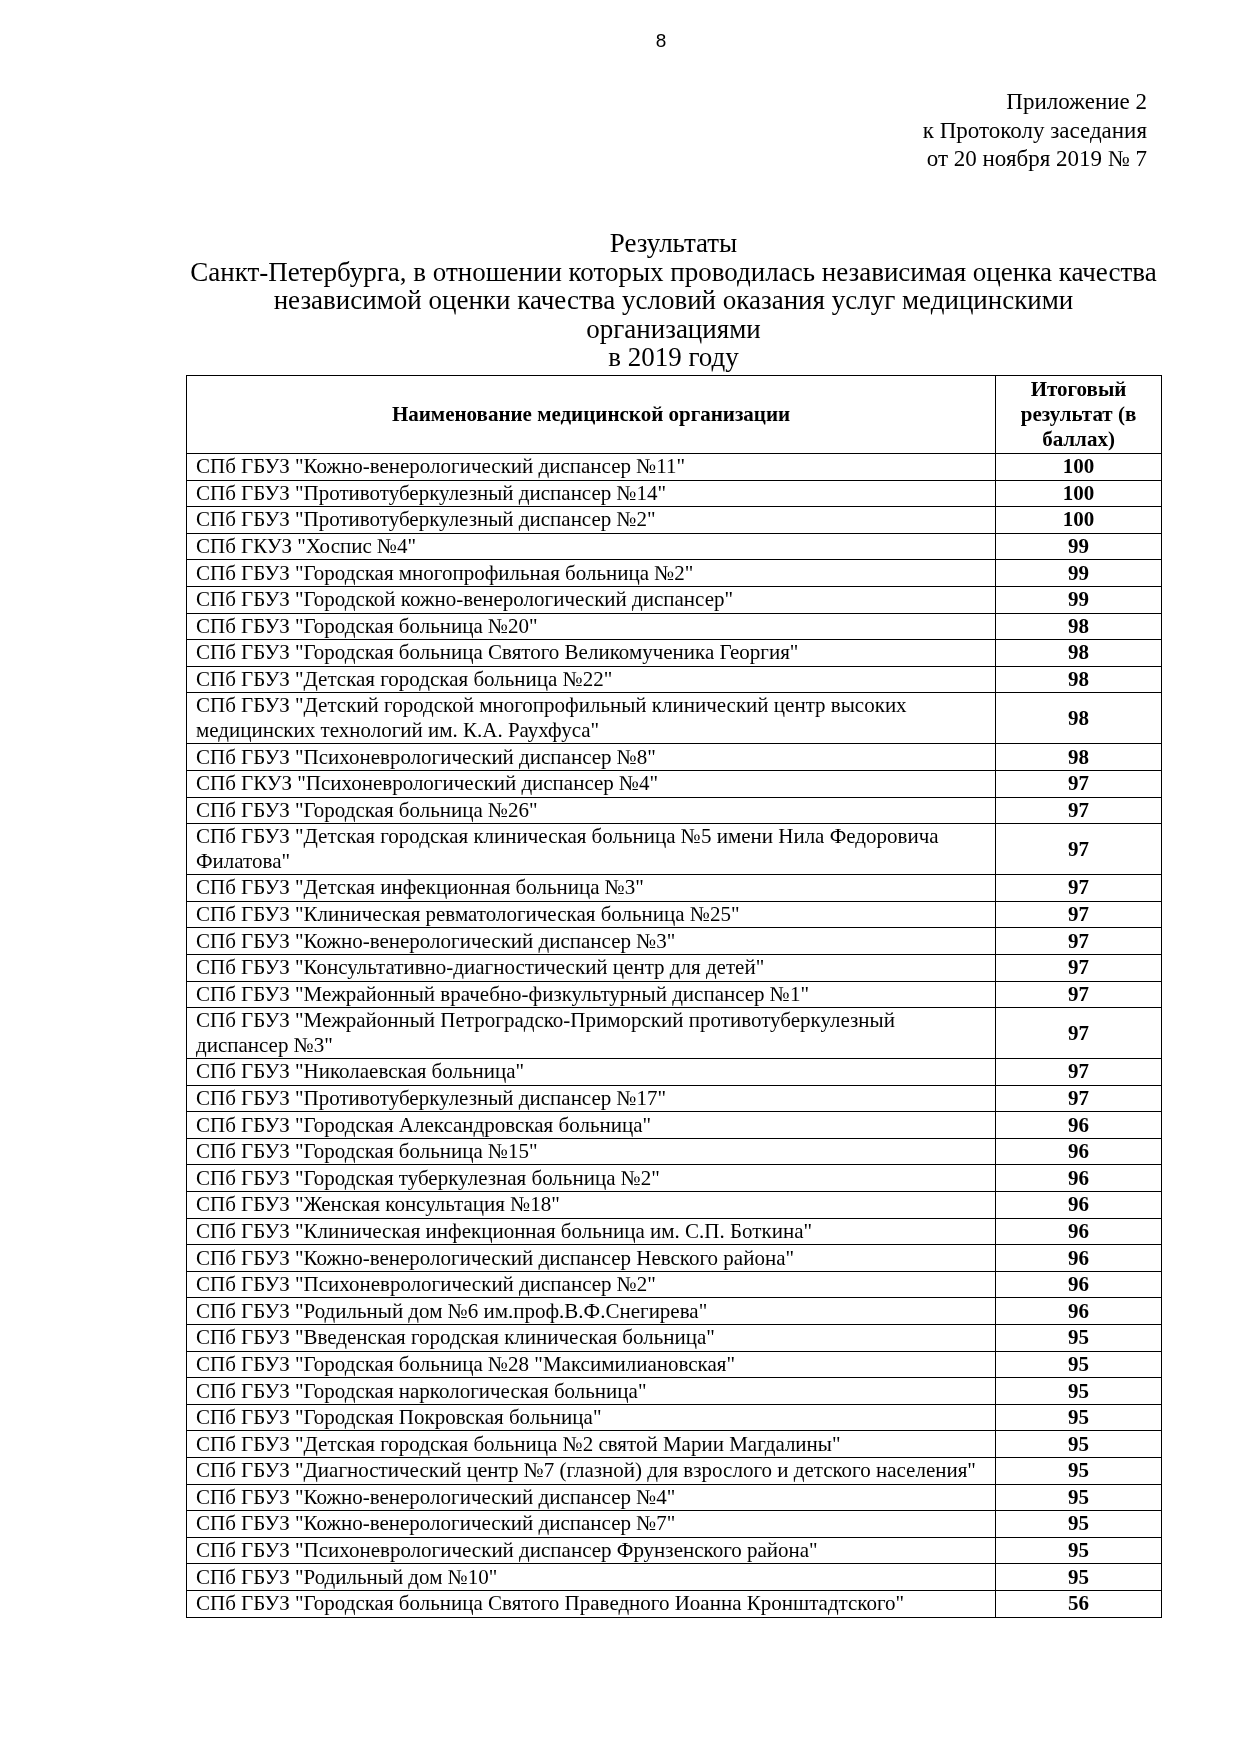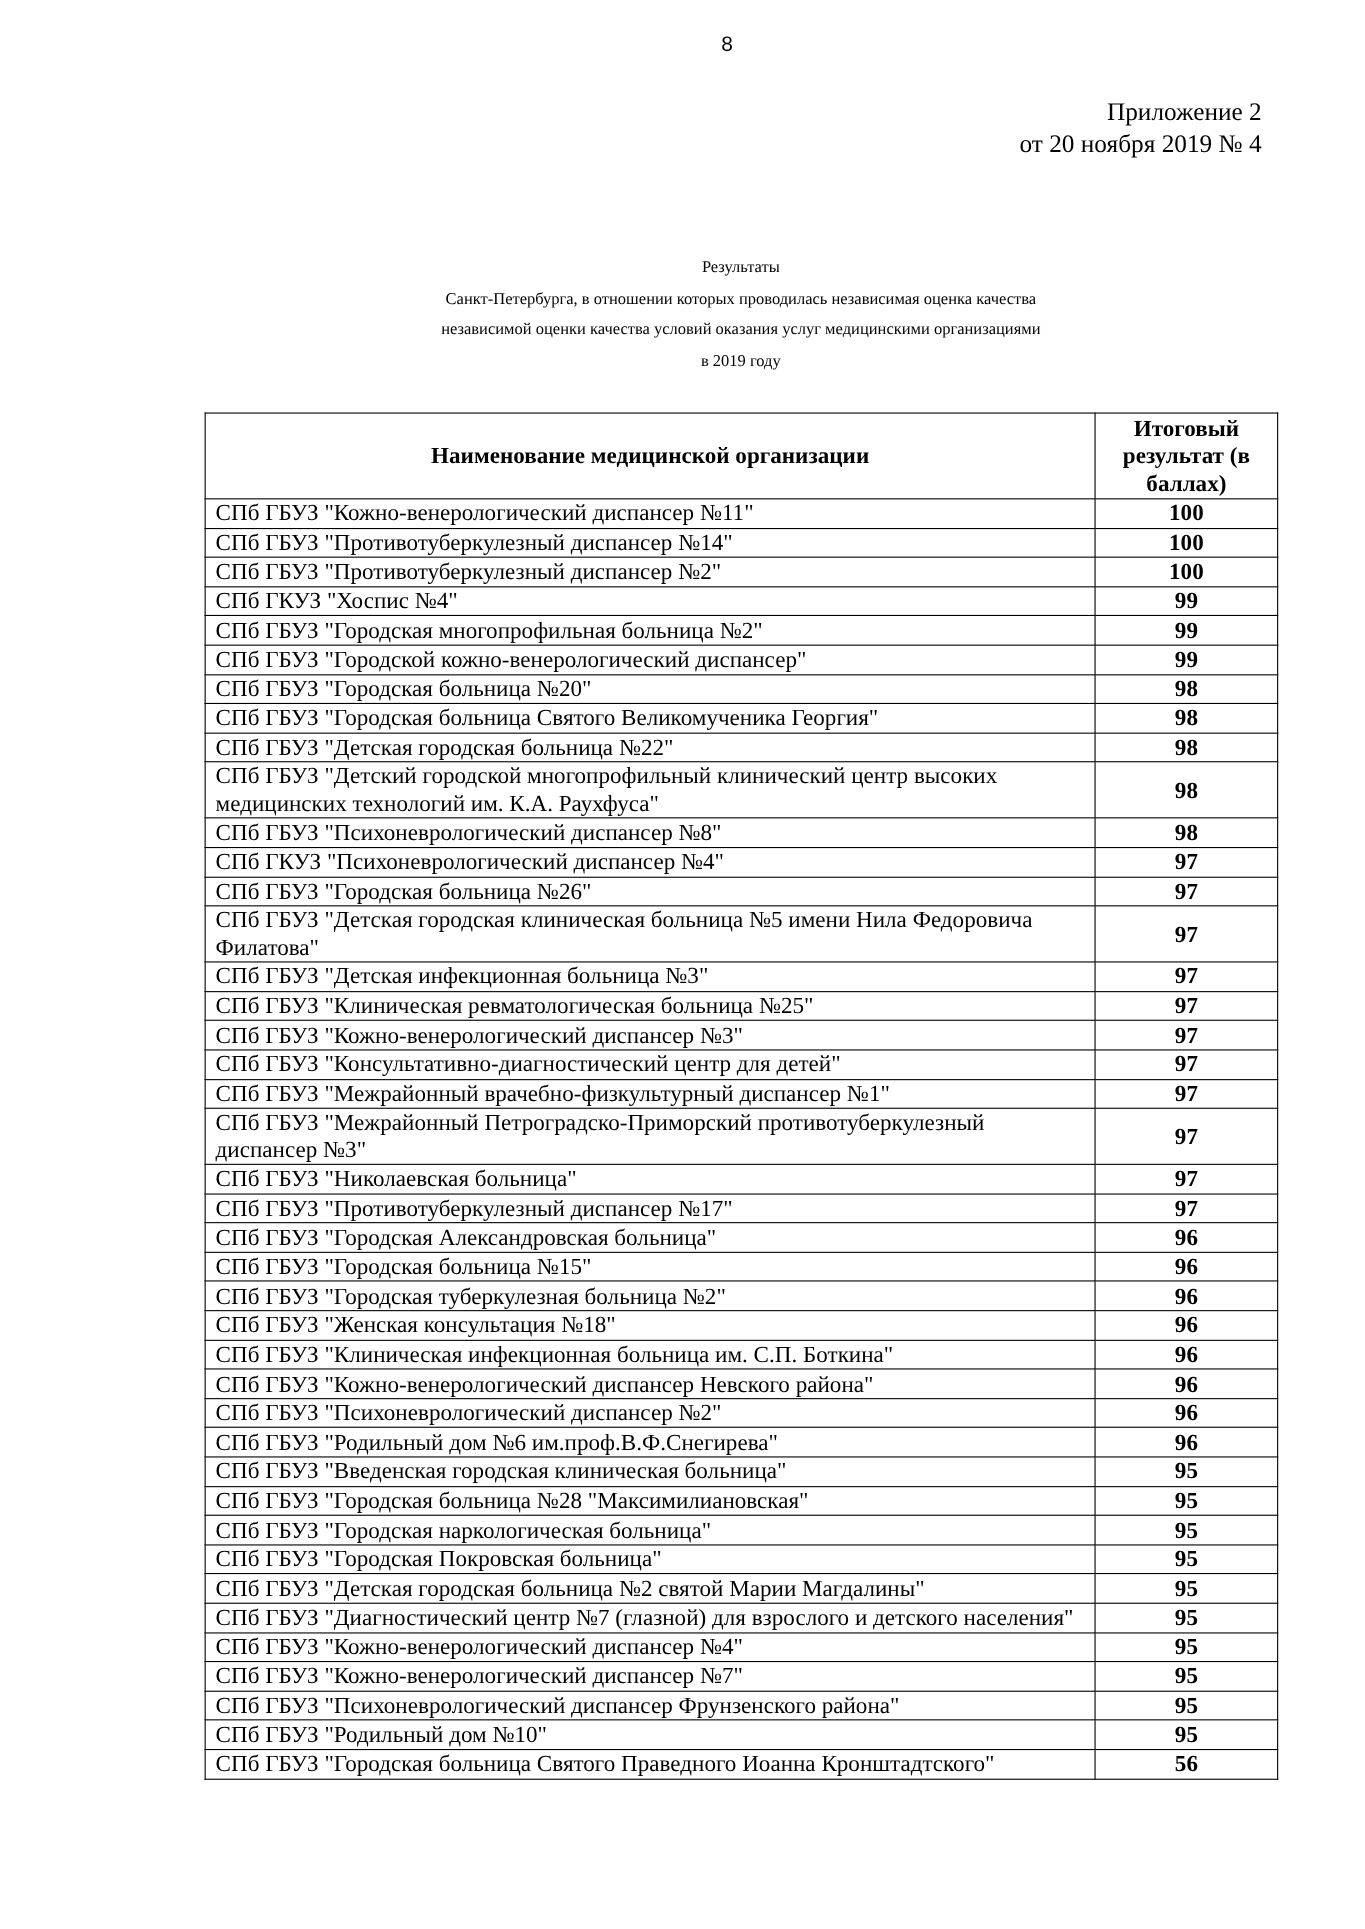--- a/index.html
+++ b/index.html
@@ -10,21 +10,21 @@
     .page-number {
       position: absolute; top: 30px; left: 0; width: 1322px; text-align: center;
       font-family: "Liberation Sans", "DejaVu Sans", sans-serif; font-size: 19px;
     }
     .appendix {
       position: absolute; top: 88px; right: 94px; text-align: right;
       font-size: 23px; line-height: 28.5px;
     }
     .title-block {
       position: absolute; top: 229px; left: 186px; width: 975px; text-align: center;
-      font-size: 15px; line-height: 28.5px;
+      font-size: 27px; line-height: 28.5px;
     }
     table.results {
       position: absolute; top: 375px; left: 186px; width: 976px;
       border-collapse: collapse; font-size: 21px;
     }
     table.results th, table.results td {
       border: 1.5px solid #000; padding: 0 9px; vertical-align: middle;
     }
     table.results th {
       font-weight: bold; text-align: center; line-height: 25px; height: 77px;
@@ -34,21 +34,22 @@
     col.c-name { width: 810px; }
     col.c-score { width: 166px; }
   </style>
 </head>
 <body>
 
 <div class="page-number">8</div>
 
 <div class="appendix">
   <div>Приложение 2</div>
-  <div>от 20 ноября 2019 № 4</div>
+  <div>к Протоколу заседания</div>
+  <div>от 20 ноября 2019 № 7</div>
 </div>
 
 <div class="title-block">
   <div>Результаты</div>
   <div>Санкт-Петербурга, в отношении которых проводилась независимая оценка качества</div>
   <div>независимой оценки качества условий оказания услуг медицинскими организациями</div>
   <div>в 2019 году</div>
 </div>
 
 <table class="results">

